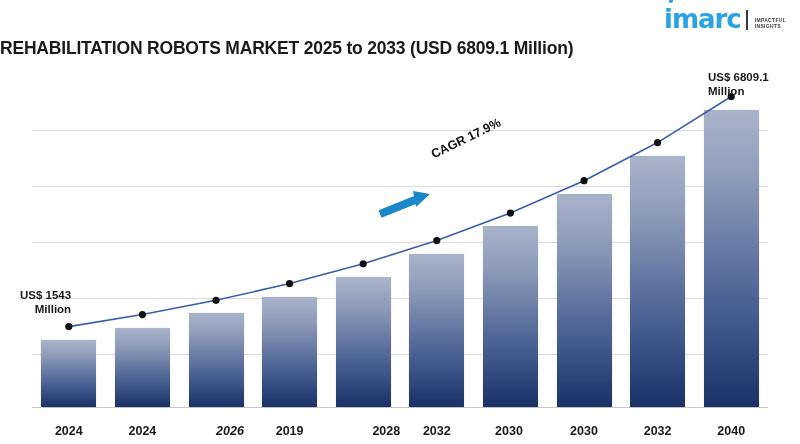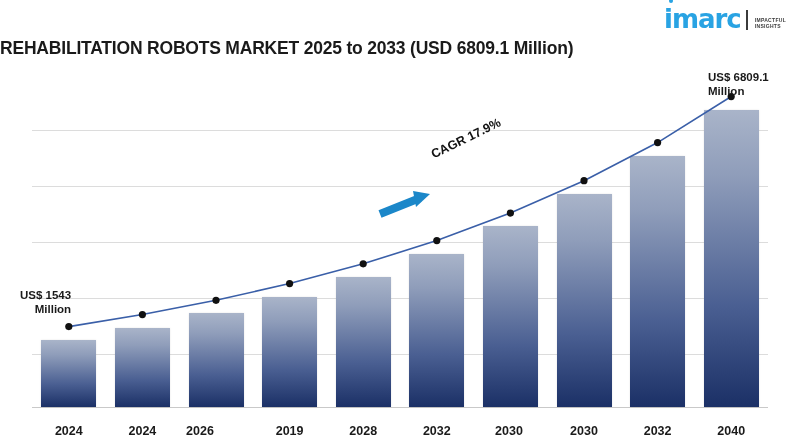--- a/index.html
+++ b/index.html
@@ -173,23 +173,23 @@
   <div class="val-label right">
     <div>US$ 6809.1</div>
     <div>Million</div>
   </div>
 
   <div class="cagr">CAGR 17.9%</div>
 
   <div class="xlabels" id="xlabels">
       <div class="xlabel" style="left: -0.2px;">2024</div>
       <div class="xlabel" style="left: 73.4px;">2024</div>
-      <div class="xlabel" style="left: 131px;">2026</div>
+      <div class="xlabel" style="left: 161px; font-style: italic;">2026</div>
       <div class="xlabel" style="left: 220.6px;">2019</div>
-      <div class="xlabel" style="left: 294.2px;">2028</div>
+      <div class="xlabel" style="left: 294.2px; text-align: right;">2028</div>
       <div class="xlabel" style="left: 367.8px;">2032</div>
       <div class="xlabel" style="left: 440px;">2030</div>
       <div class="xlabel" style="left: 515px;">2030</div>
       <div class="xlabel" style="left: 588.6px;">2032</div>
       <div class="xlabel" style="left: 662.2px;">2040</div>
     </div>
 
 </div>
 
 </body></html>

